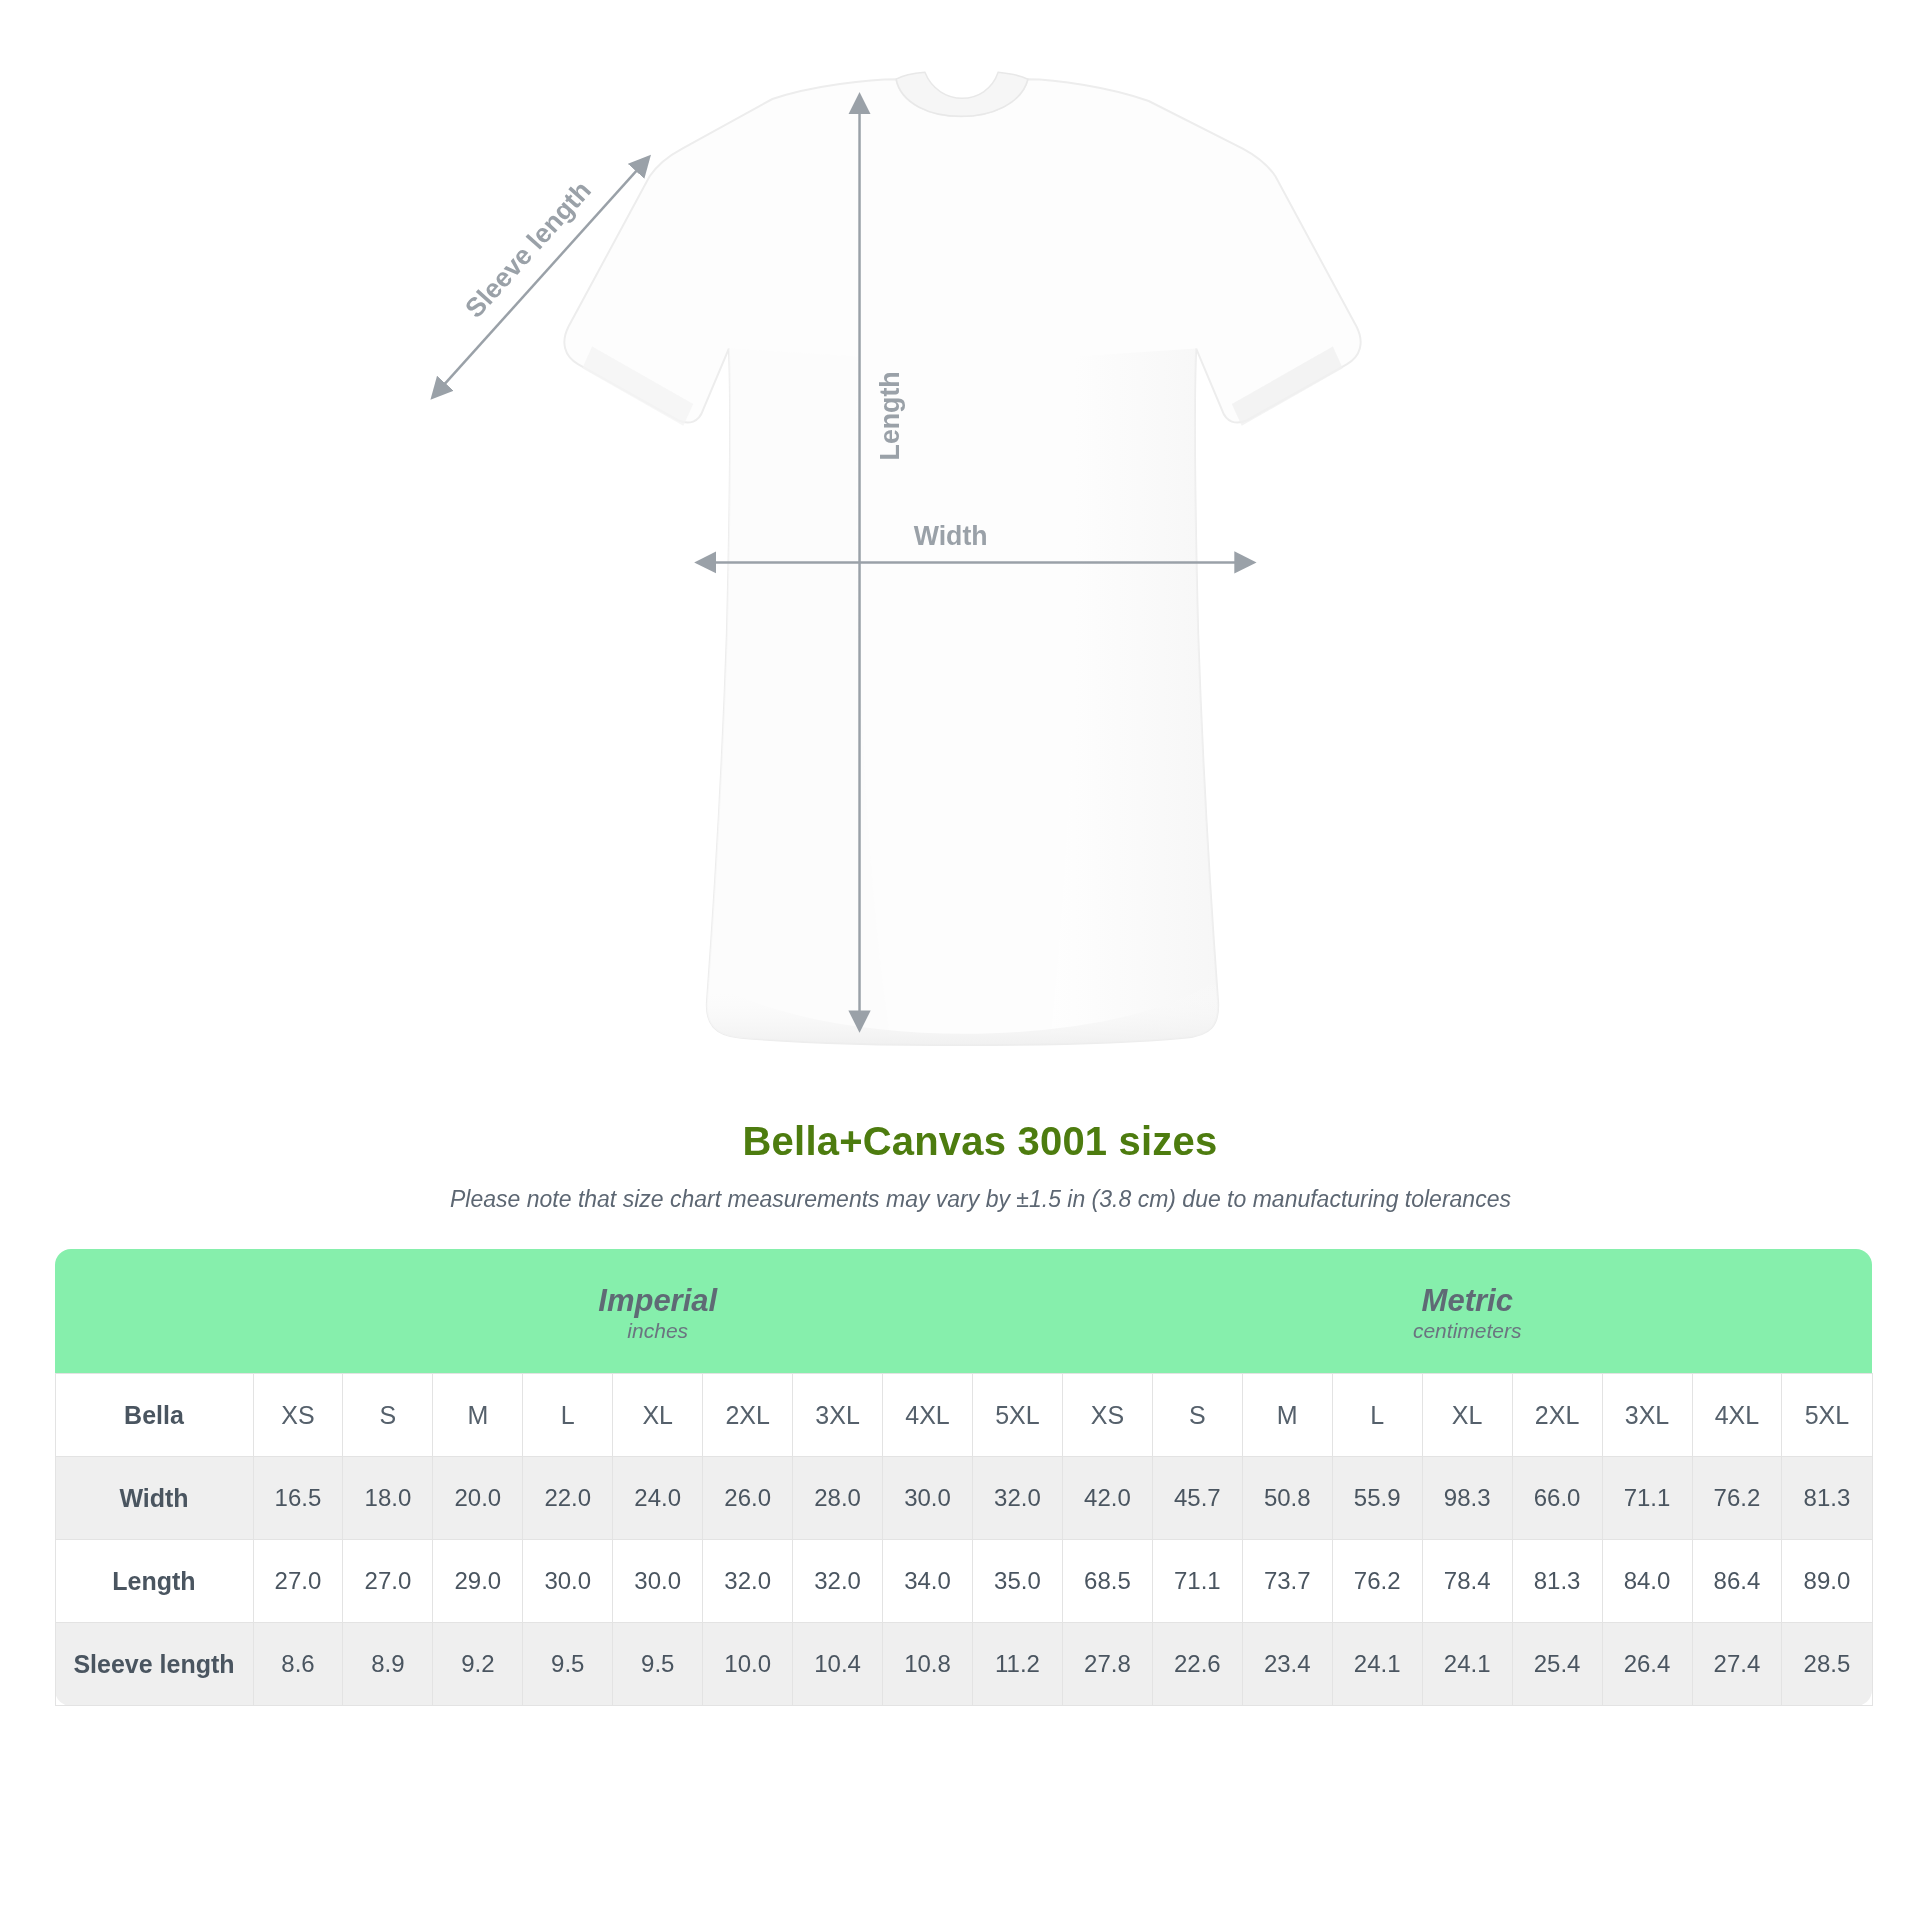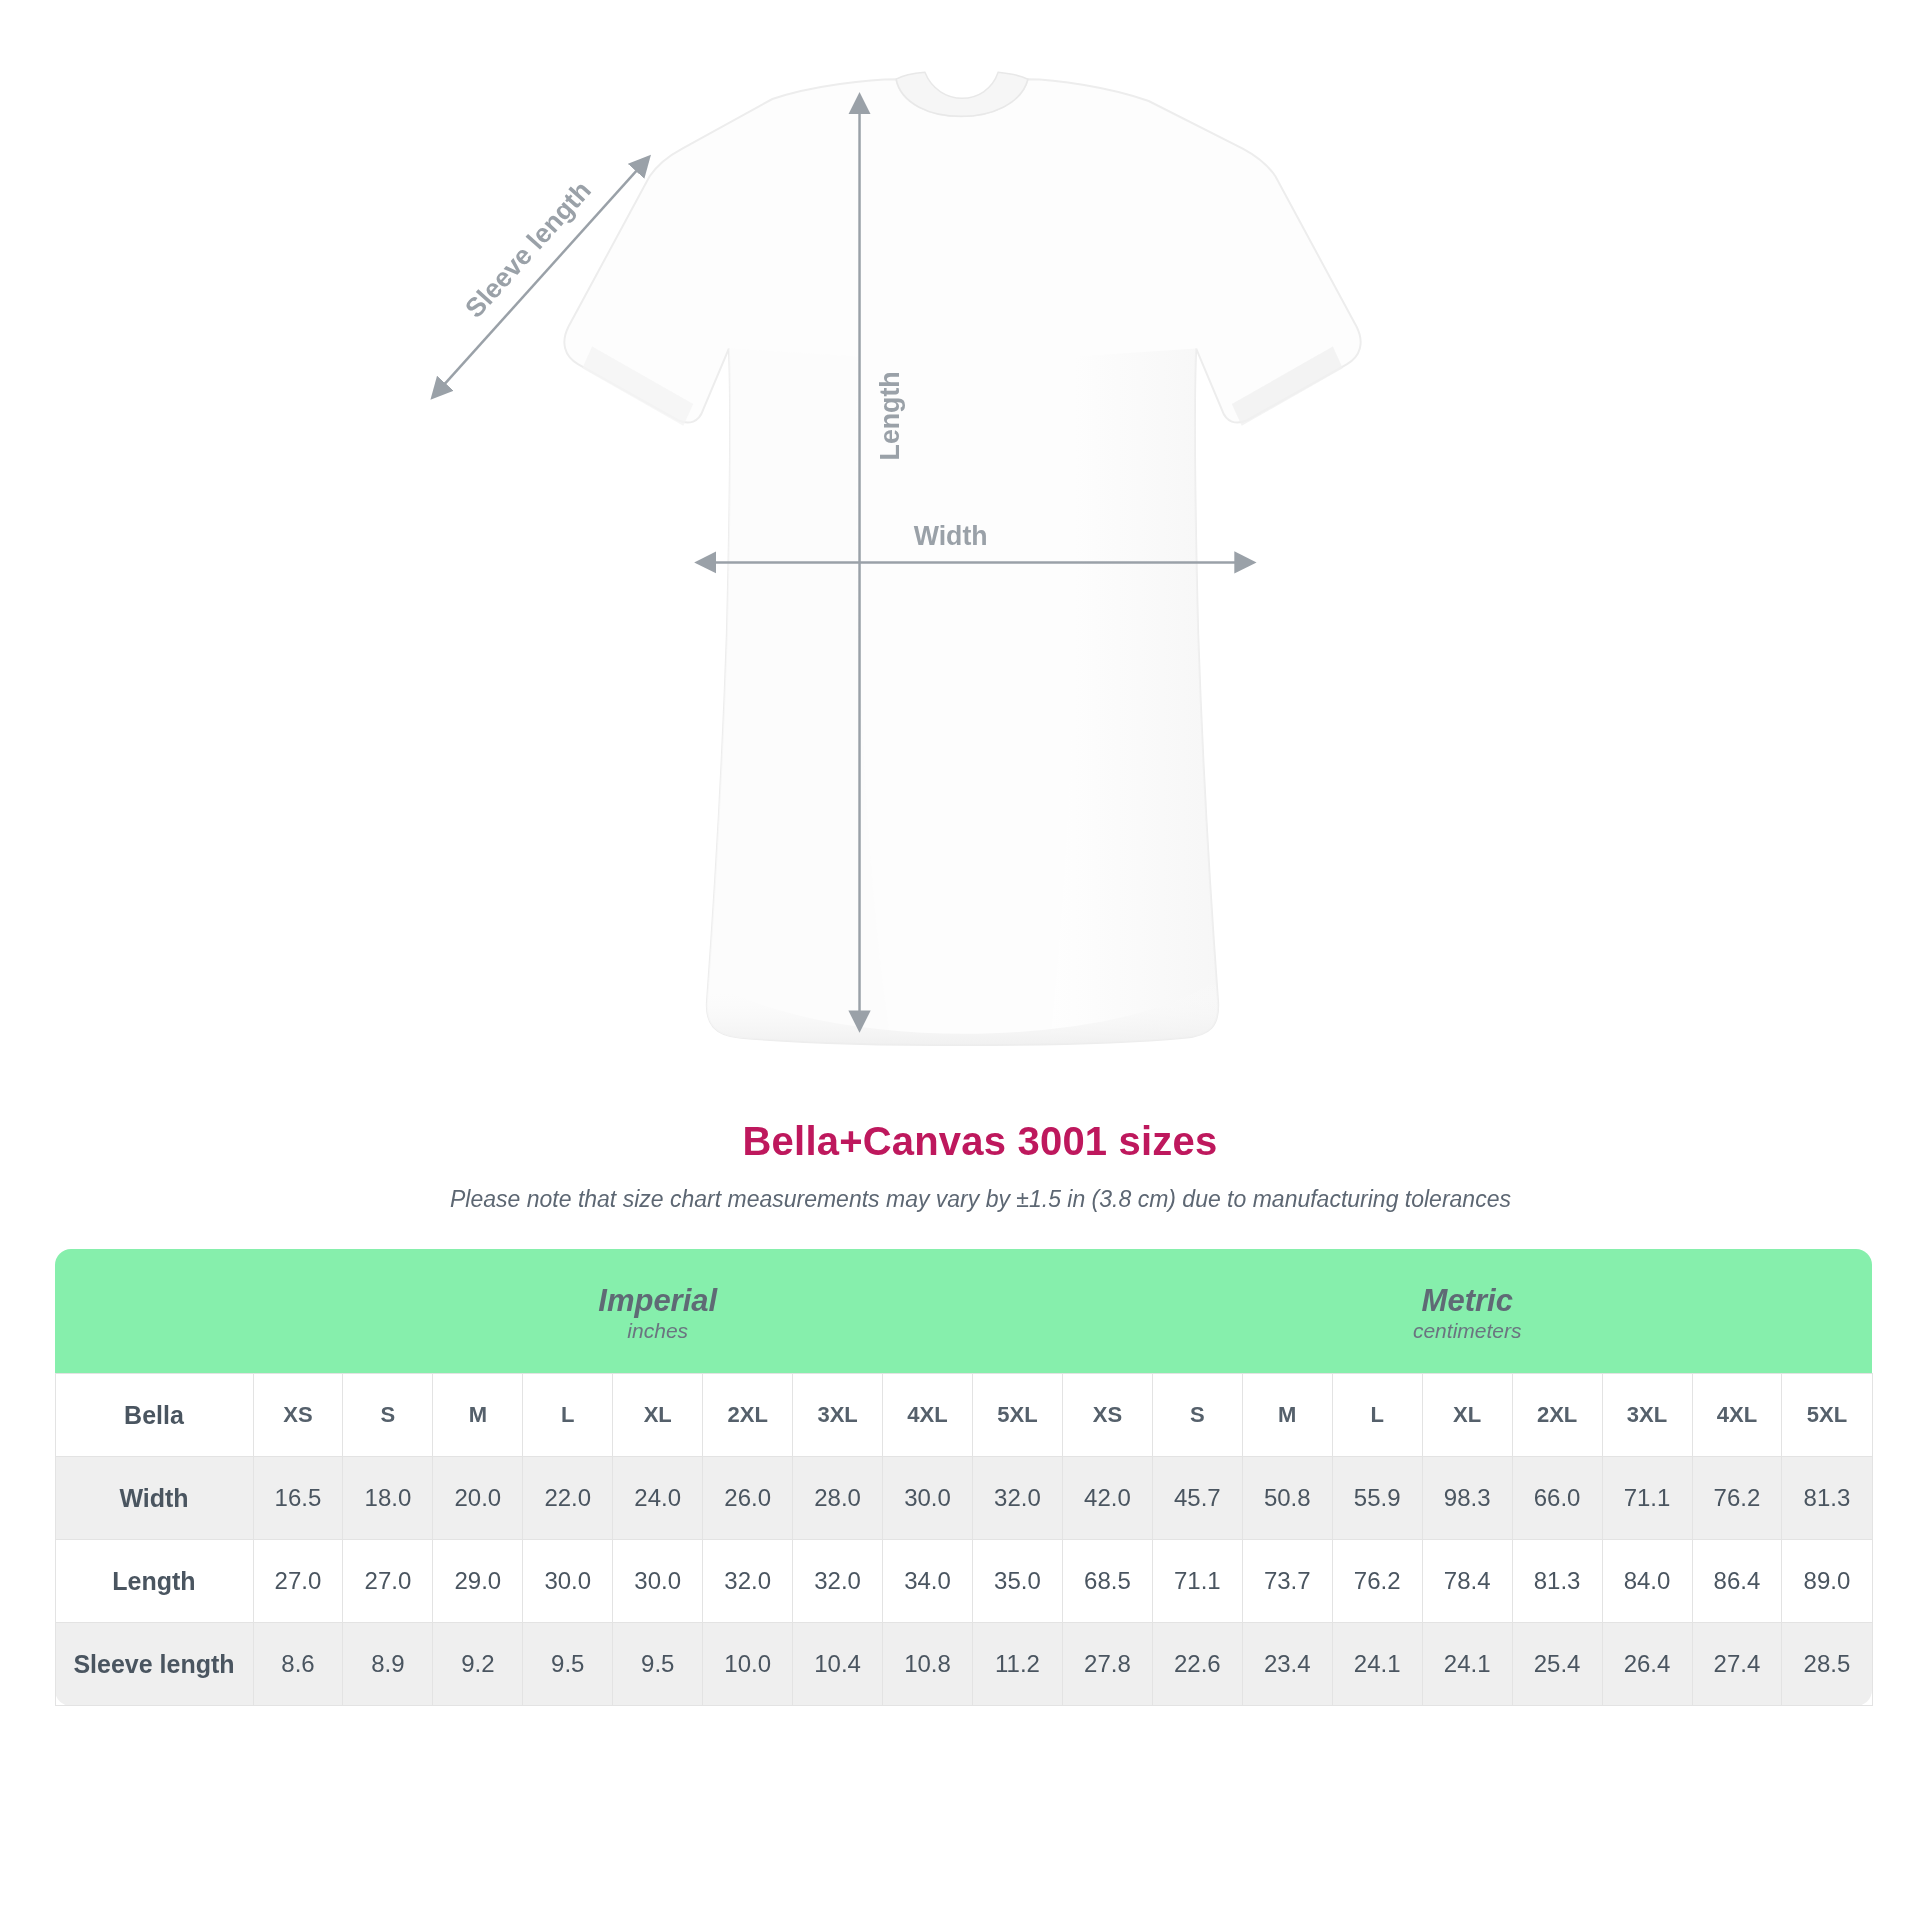--- a/index.html
+++ b/index.html
@@ -32,21 +32,21 @@
   }
 
   
   .title-block {
     text-align: center;
     margin-top: 10px;
   }
   .chart-title {
     font-size: 40px;
     font-weight: bold;
-    color: #be185d;
+    color: #4d7c0f;
     letter-spacing: 0.2px;
     padding-left: 33px;
   }
   .chart-note {
     font-size: 23px;
     font-style: italic;
     color: #5d6773;
     margin-top: 22px;
     padding-left: 34px;
   }
@@ -89,23 +89,23 @@
     border: 1px solid #e3e3e3;
     font-size: 24px;
     color: #4a5560;
     text-align: center;
     height: 83px;
     vertical-align: middle;
     box-sizing: border-box;
   }
   table.size-table tr.head-row th {
     background: #ffffff;
-    font-weight: bold;
+    font-weight: normal;
     color: #55606b;
-    font-size: 22px;
+    font-size: 25px;
   }
   table.size-table tr.head-row th.rowlabel,
   table.size-table td.rowlabel {
     font-weight: bold;
     color: #4a5560;
     font-size: 25px;
   }
   table.size-table tr.row-even th,
   table.size-table tr.row-even td {
     background: #efefef;

